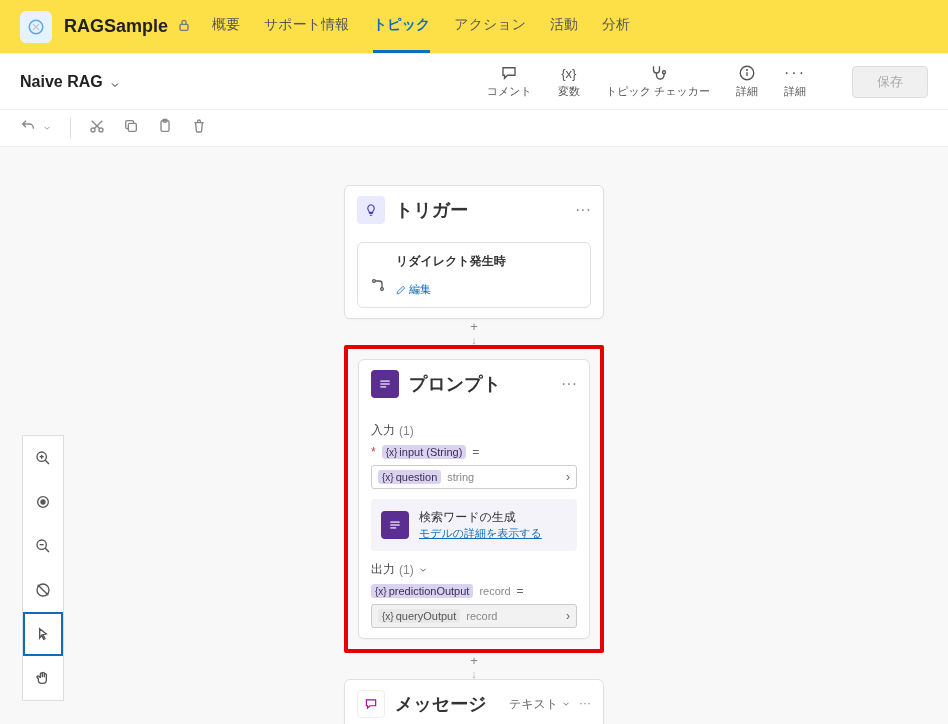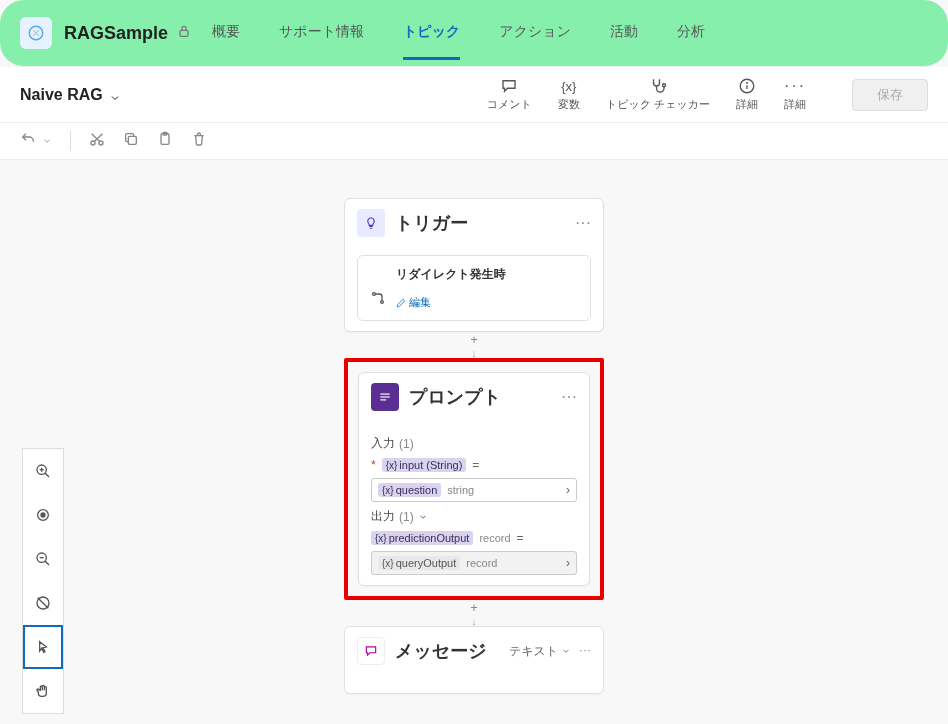--- a/index.html
+++ b/index.html
@@ -1,24 +1,24 @@
 <!DOCTYPE html>
 <html><head>
 <meta charset="utf-8">
 <style>
 * { box-sizing: border-box; margin: 0; padding: 0; font-family: "Segoe UI", -apple-system, sans-serif; }
 body { background: #f8f8f8; width: 948px; height: 724px; overflow: hidden; }
 
 
-.header { background: #86efac; display: flex; align-items: center; padding: 0 20px; height: 67px; border-bottom: 1px solid #eee; border-radius: 24px; }
+.header { background: #fde047; display: flex; align-items: center; padding: 0 20px; height: 54px; border-bottom: 1px solid #eee; }
 .logo-box { width: 32px; height: 32px; border-radius: 6px; background: #e6f2ff; display: flex; align-items: center; justify-content: center; margin-right: 12px; }
 .logo-box svg { width: 18px; height: 18px; }
 .app-title { font-weight: 600; font-size: 18px; color: #222; margin-right: 8px; }
 .lock-icon { color: #777; margin-right: 20px; }
-.tabs { display: flex; gap: 39px; }
+.tabs { display: flex; gap: 24px; }
 .tab { font-size: 14px; color: #555; padding: 16px 0; cursor: pointer; border-bottom: 3px solid transparent; }
 .tab.active { color: #0f6cbd; border-bottom-color: #0f6cbd; font-weight: 600; }
 
 
 .secbar { background: #fff; display: flex; align-items: center; padding: 10px 20px; border-bottom: 1px solid #eee; justify-content: space-between; }
 .topic-name { font-size: 16px; font-weight: 600; color: #222; display: flex; align-items: flex-end; gap: 6px; }
 .sec-actions { display: flex; align-items: center; gap: 26px; }
 .sec-action { display: flex; flex-direction: column; align-items: center; gap: 2px; cursor: pointer; color: #555; font-size: 11px; }
 .sec-action .sic { height: 18px; display: flex; align-items: center; justify-content: center; }
 .save-btn { background: #f0f0f0; border: 1px solid #ddd; padding: 6px 24px; border-radius: 4px; font-size: 13px; color: #aaa; margin-left: 20px; cursor: not-allowed; }
@@ -284,20 +284,33 @@
           </div>
           <div class="var-field">
             <span class="var-badge">
                 <span style="font-size:10px;">{x}</span> 
                 <span>question</span>
               </span>
             <span class="ftype">string</span>
             <span class="chev">›</span>
           </div>
 
+          <div class="inner-card">
+            <div class="inner-icon">
+                <svg width="14" height="14" viewBox="0 0 24 24" fill="none" stroke="currentColor" stroke-width="2">
+                  <line x1="4" y1="7" x2="20" y2="7"></line>
+                  <line x1="4" y1="12" x2="20" y2="12"></line>
+                  <line x1="4" y1="17" x2="14" y2="17"></line>
+                </svg>
+              </div>
+            <div class="inner-text">
+              <div class="it-title">検索ワードの生成</div>
+              <div class="it-link">モデルの詳細を表示する</div>
+            </div>
+          </div>
 
           <div class="section-label">
             <span>出力</span>
             <span style="color:#888;">(1)</span>
             <svg width="10" height="10" viewBox="0 0 24 24" fill="none" stroke="currentColor" stroke-width="2">
                 <path d="M6 9l6 6 6-6"></path>
               </svg>
           </div>
           <div class="varline">
             <span class="var-badge">

